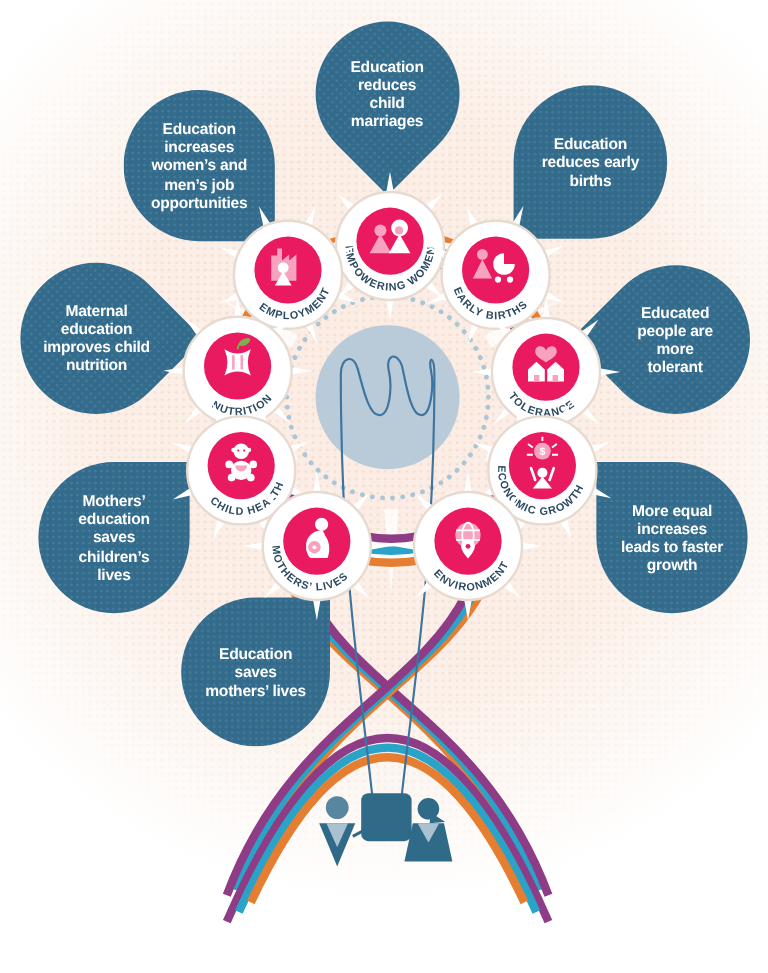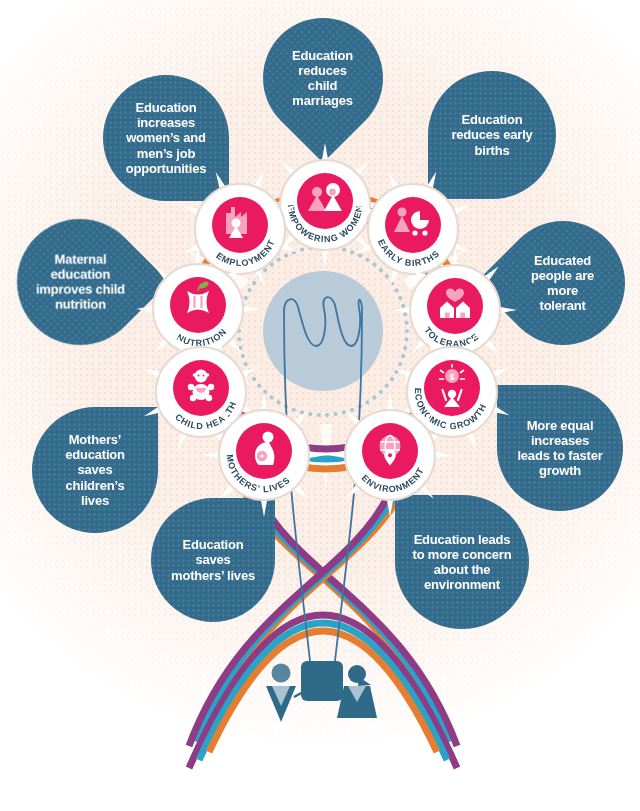--- a/index.html
+++ b/index.html
@@ -134,43 +134,37 @@
 education
 improves child
 nutrition</span>
   </div>
   <div class="drop sharp-bl" style="left:501px;top:221px;width:124px;height:124px;transform:rotate(45deg);">
     <span class="drop-text" style="transform:rotate(-45deg);">Educated
 people are
 more
 tolerant</span>
   </div>
-  <div class="drop sharp-tr" style="left:32px;top:407px;width:126px;height:126px;">
+  <div class="drop sharp-tr" style="left:32px;top:385px;width:126px;height:126px;">
     <span class="drop-text">Mothers’
 education
 saves
 children’s
 lives</span>
   </div>
   <div class="drop sharp-tl" style="left:497px;top:385px;width:126px;height:126px;">
     <span class="drop-text">More equal
 increases
 leads to faster
 growth</span>
   </div>
   <div class="drop sharp-tr" style="left:151px;top:498px;width:124px;height:124px;">
     <span class="drop-text">Education
 saves
 mothers’ lives</span>
-  </div>
-  <div class="drop sharp-tl" style="left:395px;top:495px;width:134px;height:134px;">
-    <span class="drop-text">Education leads
-to more concern
-about the
-environment</span>
   </div>
 
   <svg class="node" style="left:255px;top:135px;" viewBox="0 0 140 140">
     <g>
       <path class="spike" d="M70,8 L66,30 L74,30 Z"></path>
         <path class="spike" d="M70,8 L66,30 L74,30 Z" transform="rotate(45 70 70)"></path>
       <path class="spike" d="M70,8 L66,30 L74,30 Z" transform="rotate(90 70 70)"></path>
         <path class="spike" d="M70,8 L66,30 L74,30 Z" transform="rotate(135 70 70)"></path>
       <path class="spike" d="M70,8 L66,30 L74,30 Z" transform="rotate(180 70 70)"></path>
         <path class="spike" d="M70,8 L66,30 L74,30 Z" transform="rotate(225 70 70)"></path>

